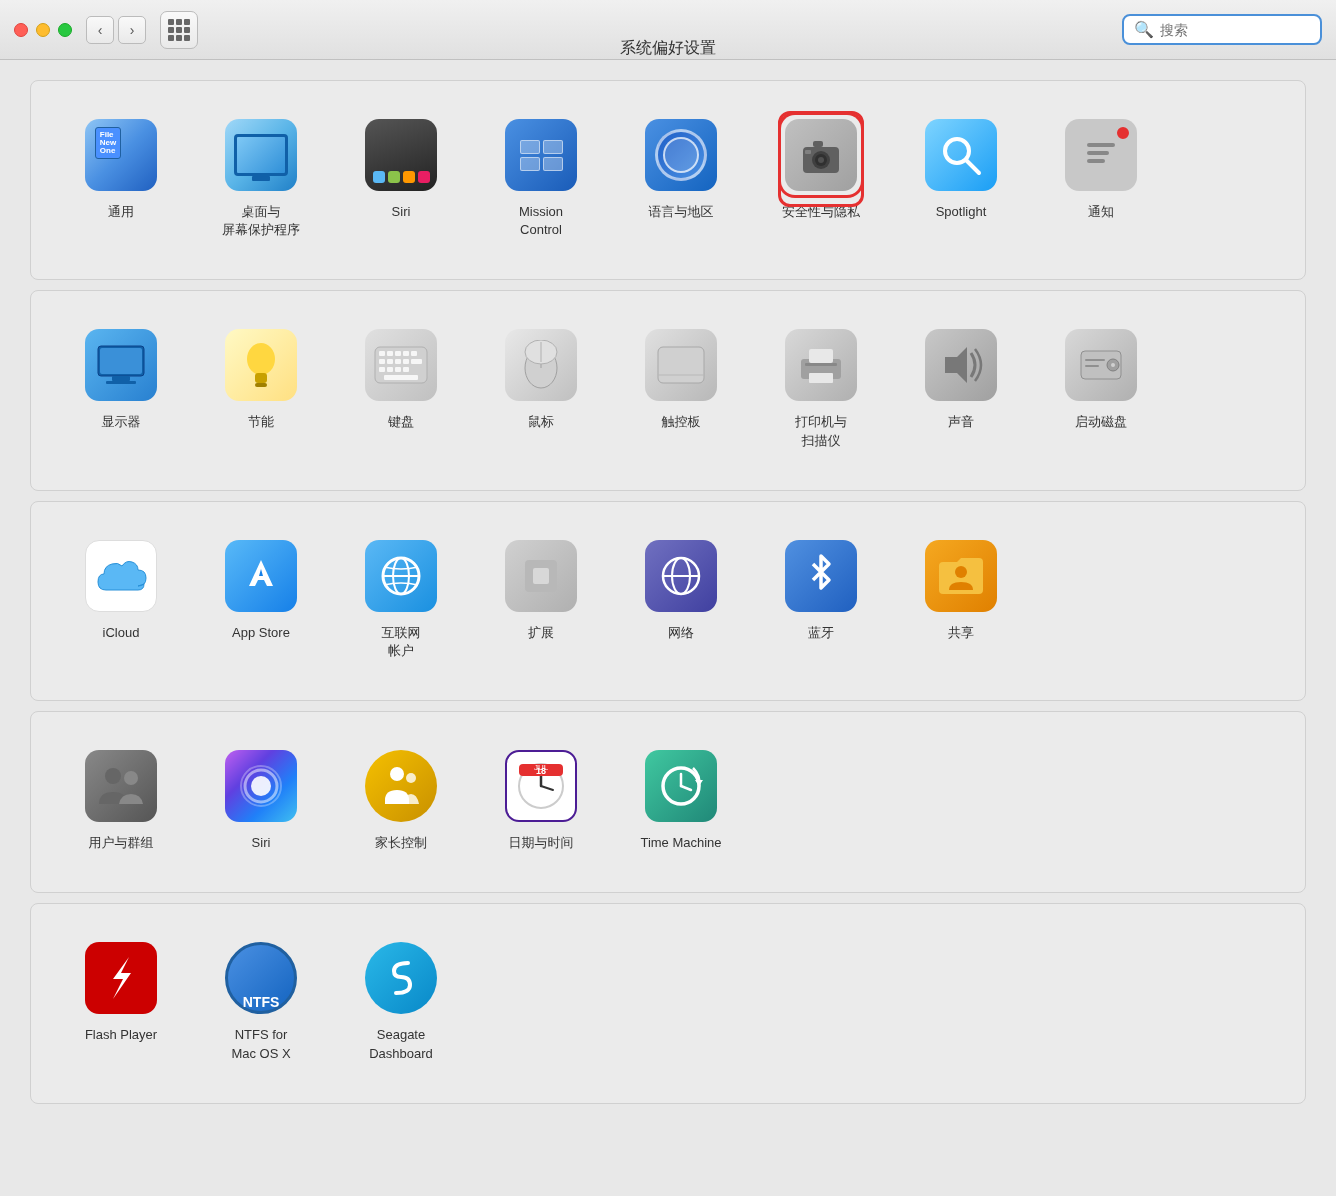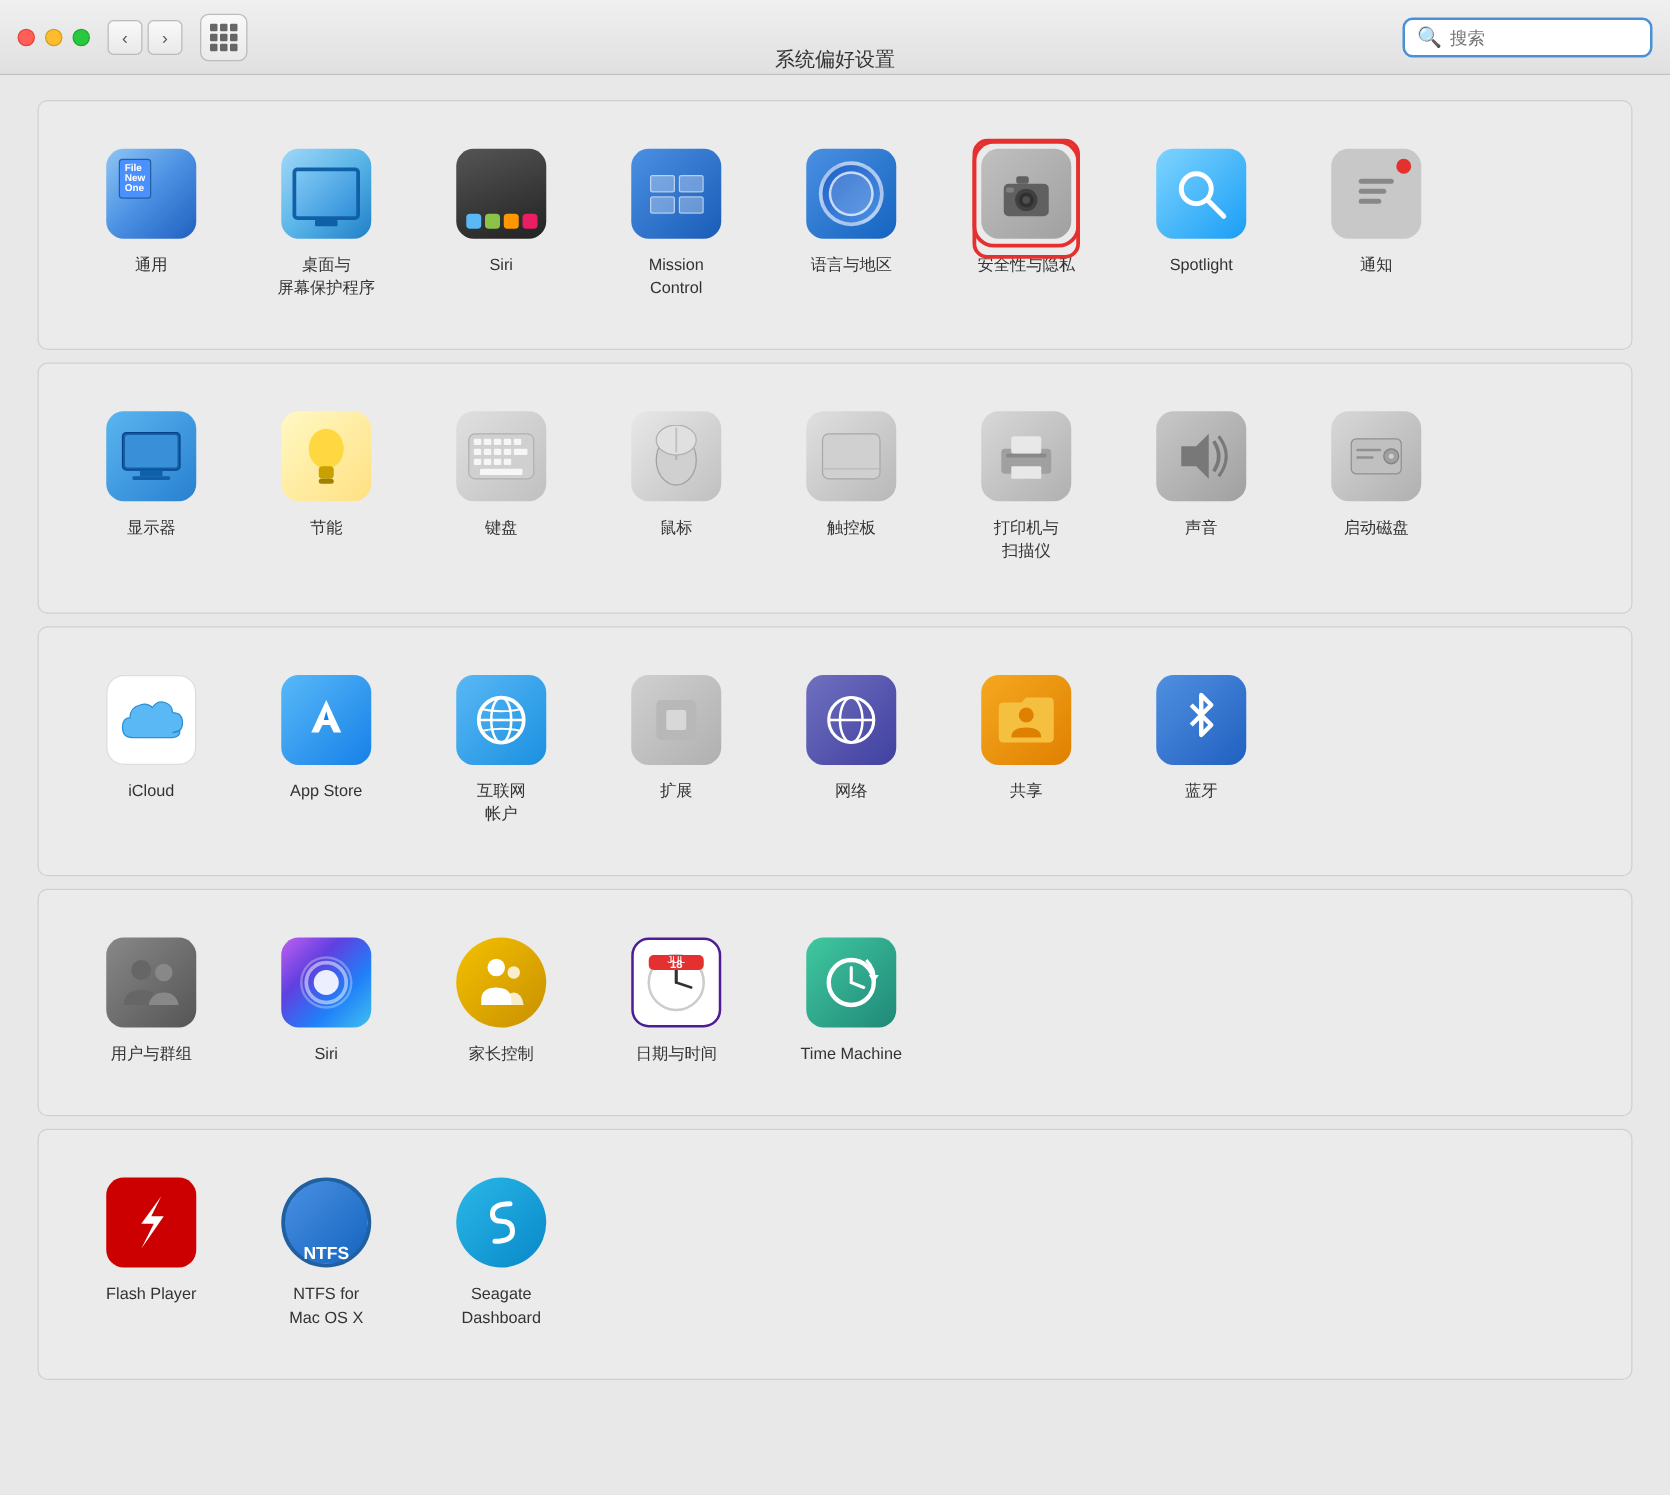--- a/index.html
+++ b/index.html
@@ -540,43 +540,43 @@
               <ellipse cx="22" cy="22" rx="9" ry="18" fill="none" stroke="white" stroke-width="2"></ellipse>
               <line x1="4" y1="22" x2="40" y2="22" stroke="white" stroke-width="2"></line>
             </svg>
           </div>
         </div>
         <span class="icon-label">网络</span>
       </div>
 
       <div class="icon-item">
         <div class="icon-wrapper">
+          <div style="width:72px;height:72px;background:linear-gradient(135deg,#5090e0 0%,#2060c0 100%);border-radius:14px;display:flex;align-items:center;justify-content:center;">
+            <svg width="32" height="48" viewBox="0 0 32 48">
+
+              <path d="M8 12 L24 28 L16 36 L16 4 L24 12 L8 28" fill="none" stroke="white" stroke-width="3.5" stroke-linejoin="round"></path>
+            </svg>
+          </div>
+        </div>
+        <span class="icon-label">蓝牙</span>
+      </div>
+
+      <div class="icon-item">
+        <div class="icon-wrapper">
           <div style="width:72px;height:72px;background:linear-gradient(135deg,#f5a820 0%,#e08000 100%);border-radius:14px;display:flex;align-items:center;justify-content:center;">
             <svg width="52" height="52" viewBox="0 0 52 52">
 
               <path d="M4 16 Q4 12 8 12 L22 12 L26 8 L44 8 Q48 8 48 12 L48 40 Q48 44 44 44 L8 44 Q4 44 4 40 Z" fill="#f5c040"></path>
 
               <circle cx="26" cy="22" r="6" fill="#e08000"></circle>
               <path d="M14 40 Q14 32 26 32 Q38 32 38 40" fill="#e08000"></path>
             </svg>
           </div>
         </div>
         <span class="icon-label">共享</span>
-      </div>
-
-      <div class="icon-item">
-        <div class="icon-wrapper">
-          <div style="width:72px;height:72px;background:linear-gradient(135deg,#5090e0 0%,#2060c0 100%);border-radius:14px;display:flex;align-items:center;justify-content:center;">
-            <svg width="32" height="48" viewBox="0 0 32 48">
-
-              <path d="M8 12 L24 28 L16 36 L16 4 L24 12 L8 28" fill="none" stroke="white" stroke-width="3.5" stroke-linejoin="round"></path>
-            </svg>
-          </div>
-        </div>
-        <span class="icon-label">蓝牙</span>
       </div>
 
     </div>
   </div>
 
   <div class="section">
     <div class="icon-grid">
 
       <div class="icon-item">
         <div class="icon-wrapper">

